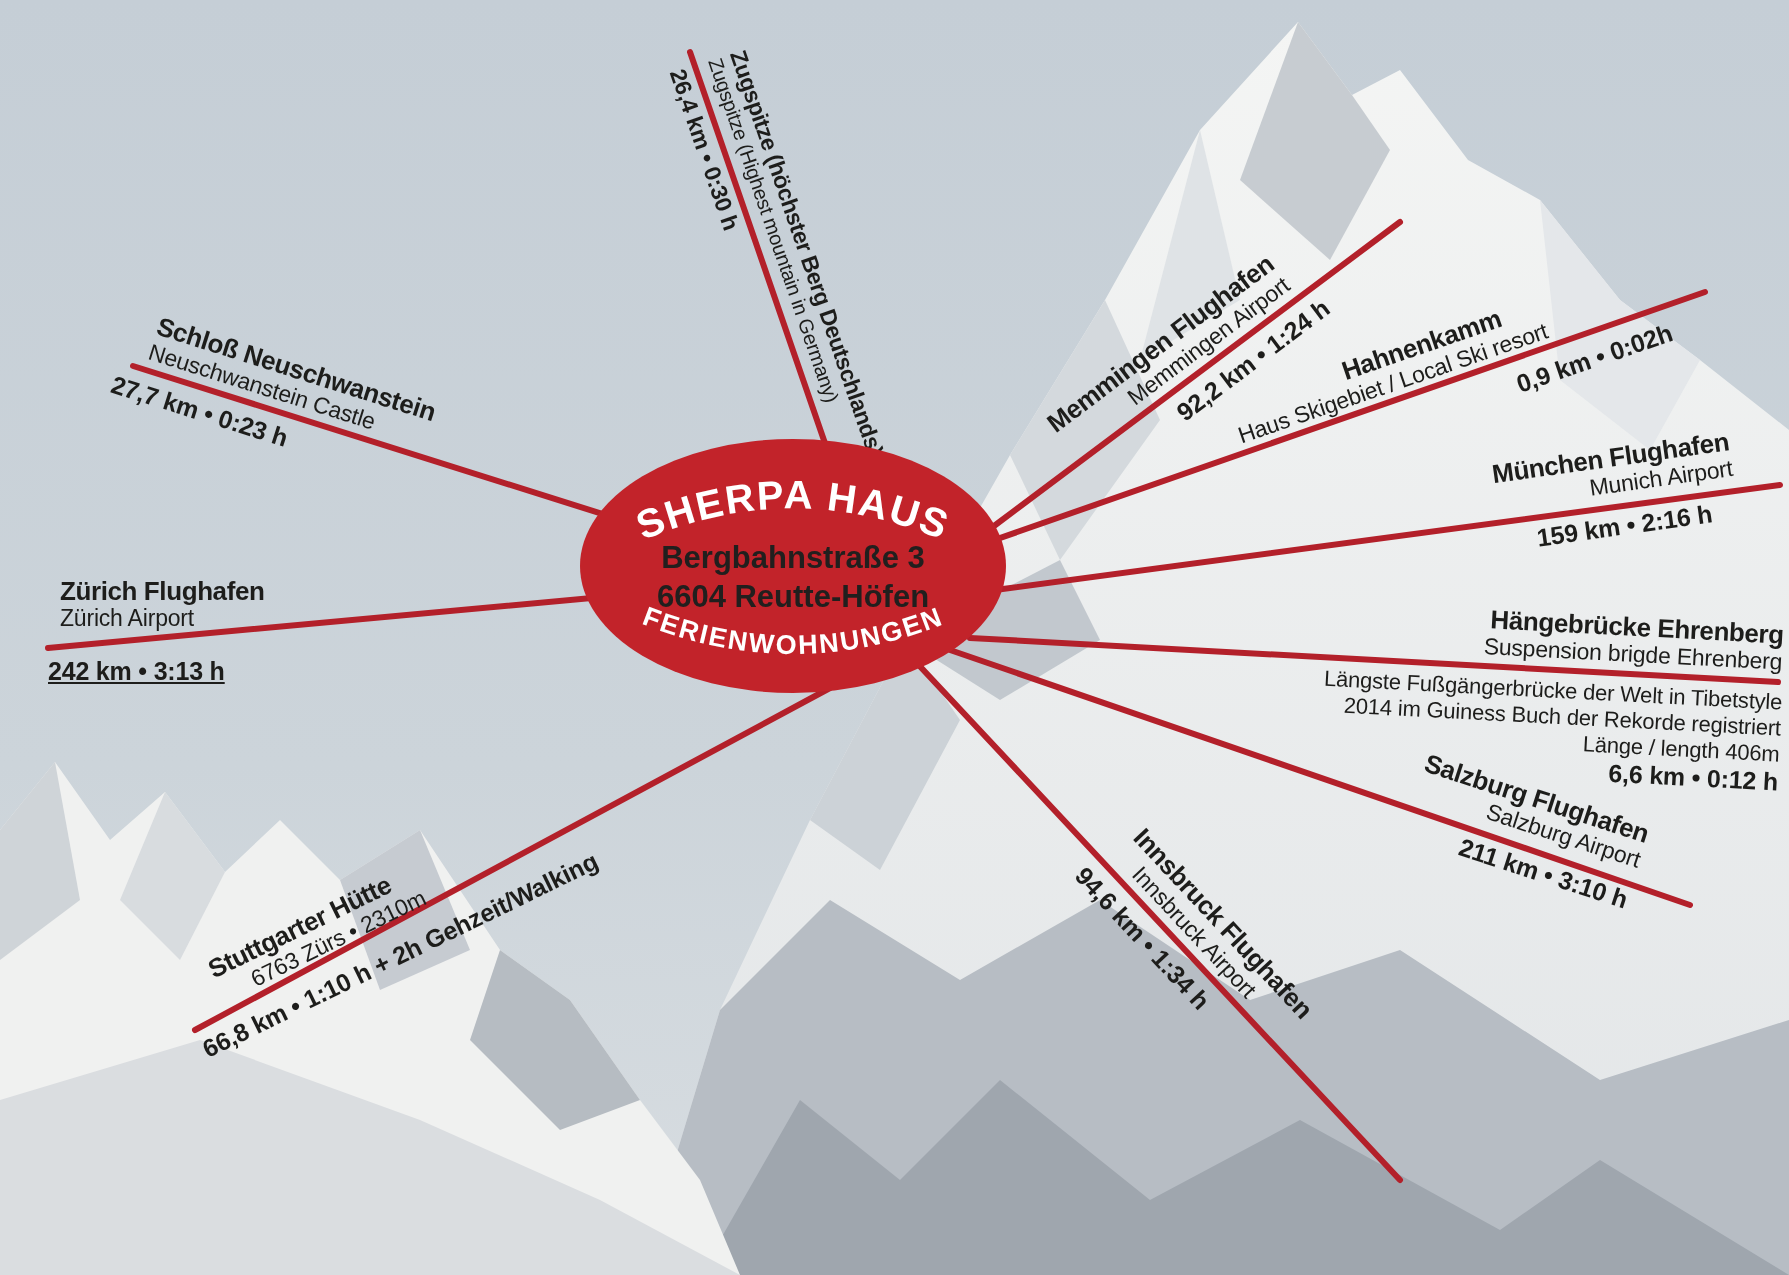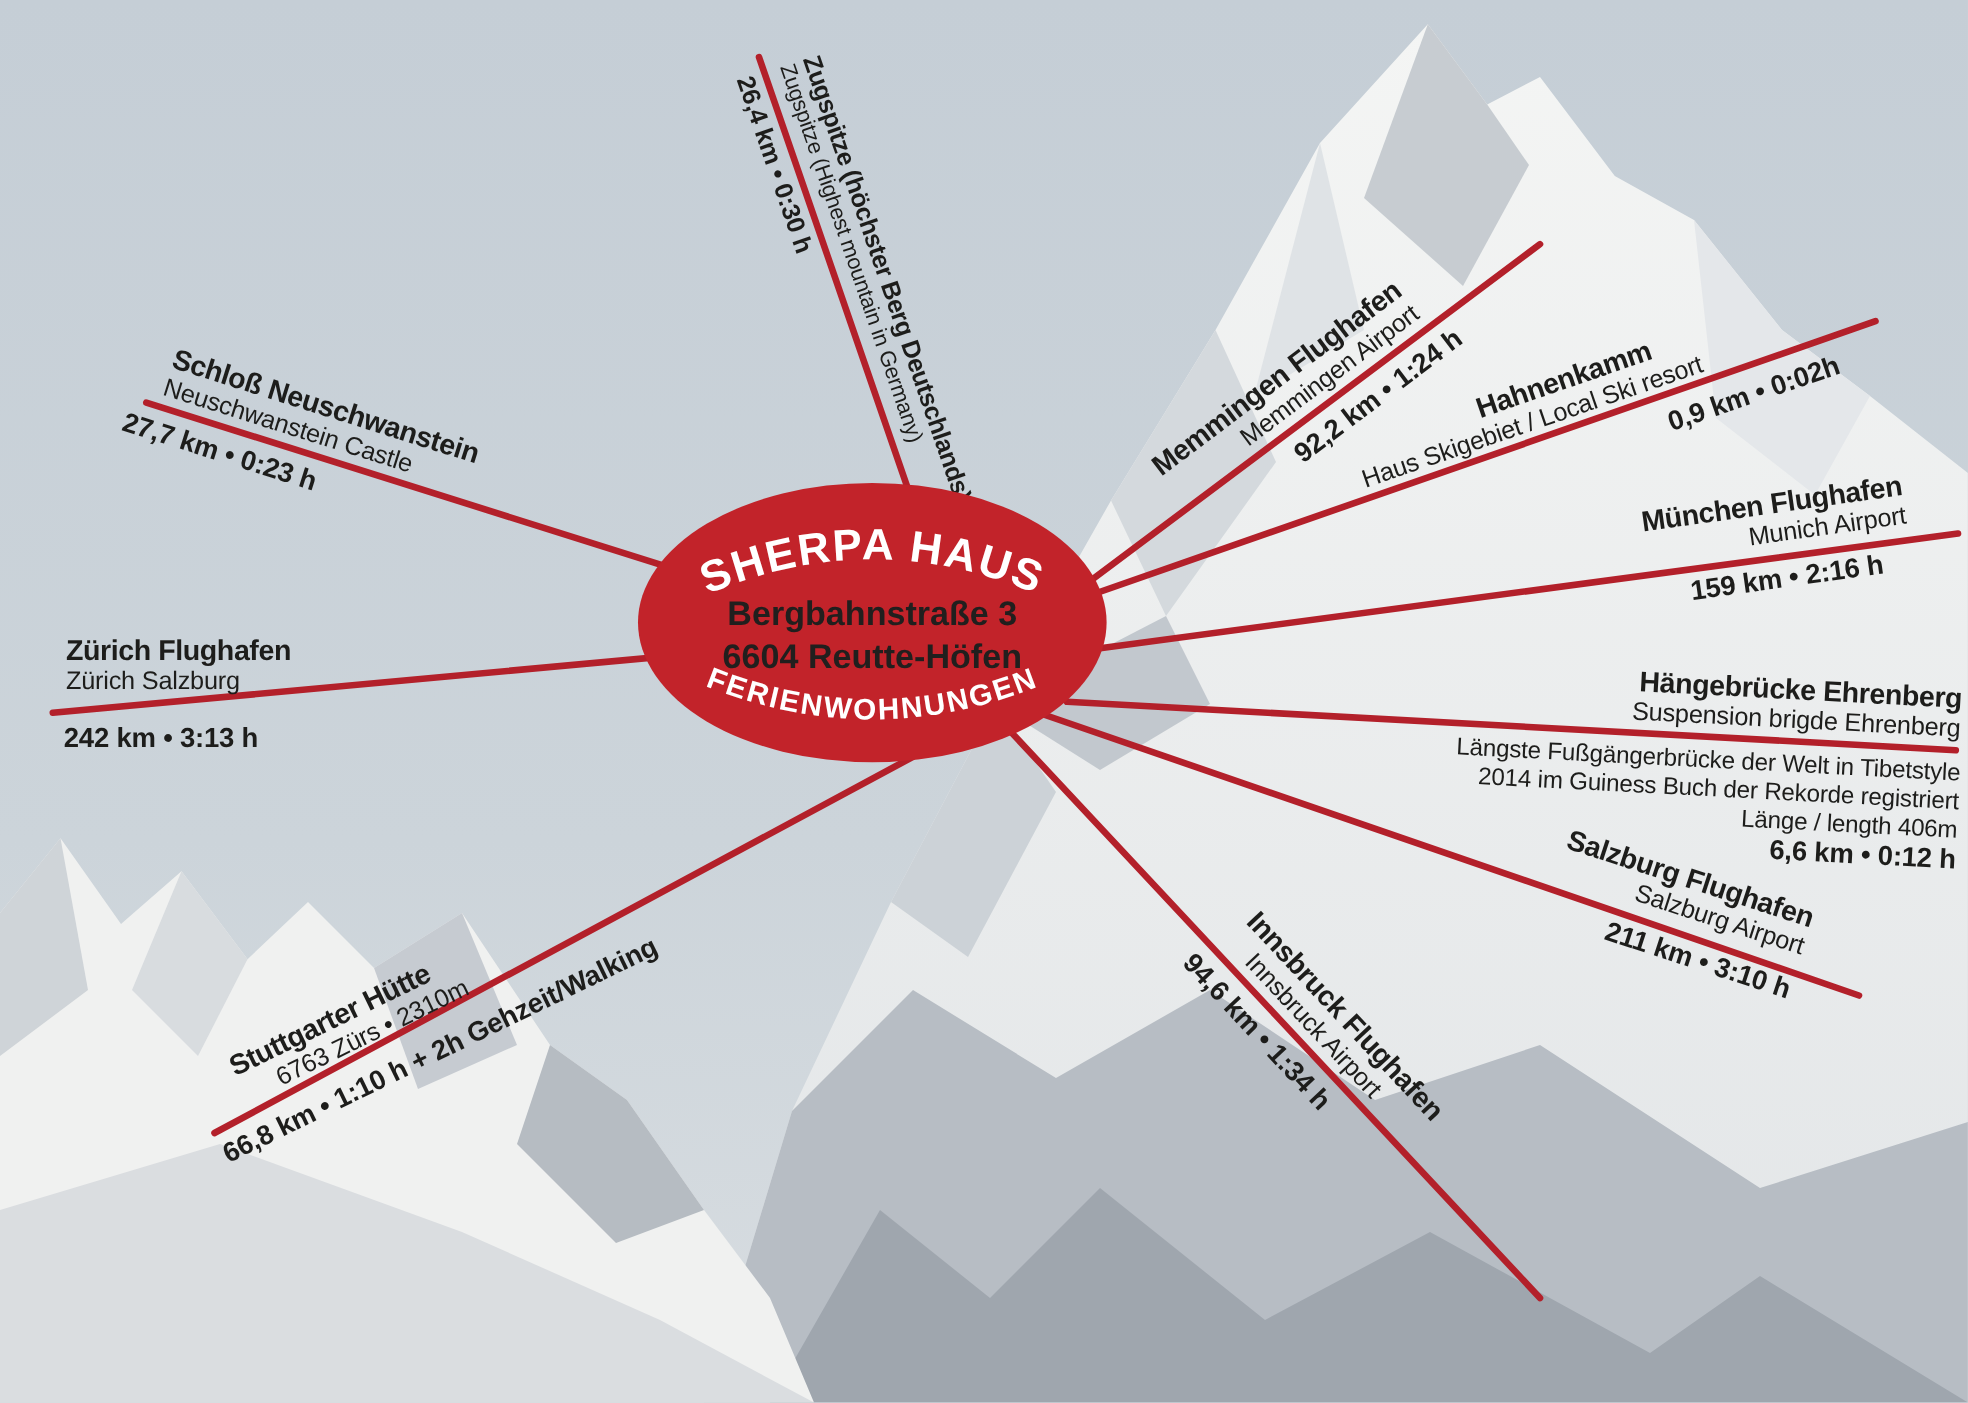--- a/index.html
+++ b/index.html
@@ -90,23 +90,23 @@
     <span class="s">Neuschwanstein Castle</span>
   </div>
   <div class="below" style="left:-22px;">
     <span class="d">27,7 km • 0:23 h</span>
   </div>
 </div>
 
 <div class="label" style="left:48px;top:645px;transform:rotate(0deg);">
   <div class="above" style="left:12px;bottom:14px;">
     <span class="t">Zürich Flughafen</span>
-    <span class="s">Zürich Salzburg</span>
+    <span class="s">Zürich Airport</span>
   </div>
-  <div class="below" style="left:10px;top:12px;">
+  <div class="below" style="left:0;top:12px;text-decoration:underline;">
     <span class="d">242 km • 3:13 h</span>
   </div>
 </div>
 
 <div class="label" style="left:230px;top:1012px;transform:rotate(-26deg);">
   <div class="above" style="left:0;">
     <span class="t">Stuttgarter Hütte</span>
     <span class="s" style="padding-left:34px;">6763 Zürs • 2310m</span>
   </div>
   <div class="below" style="left:-40px;">

